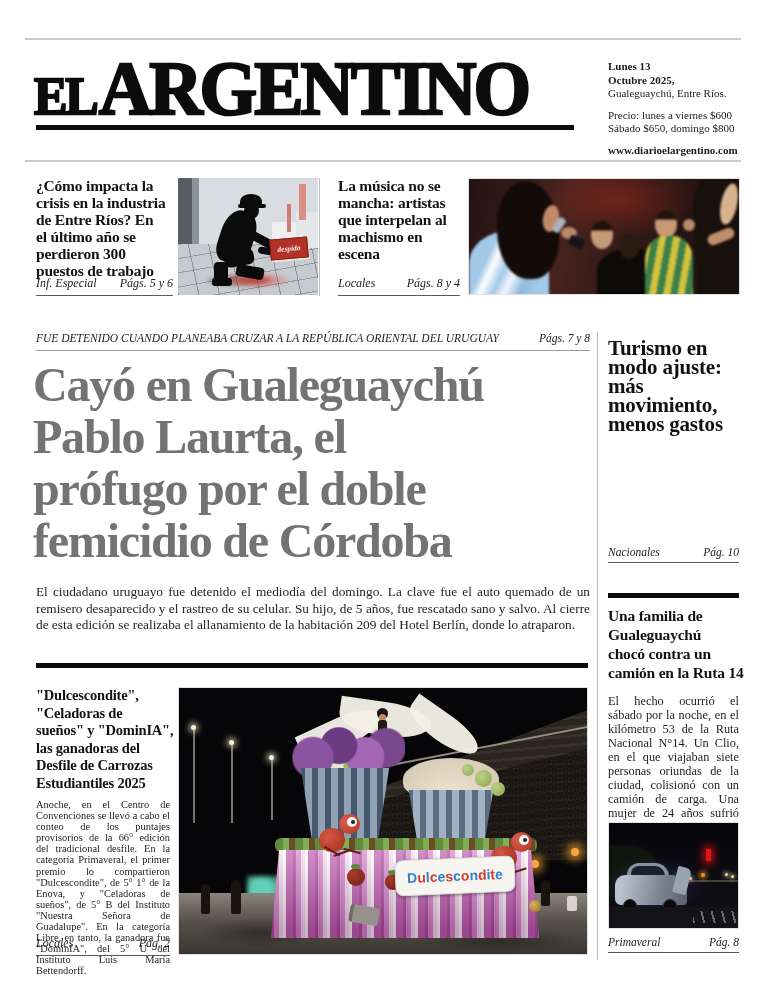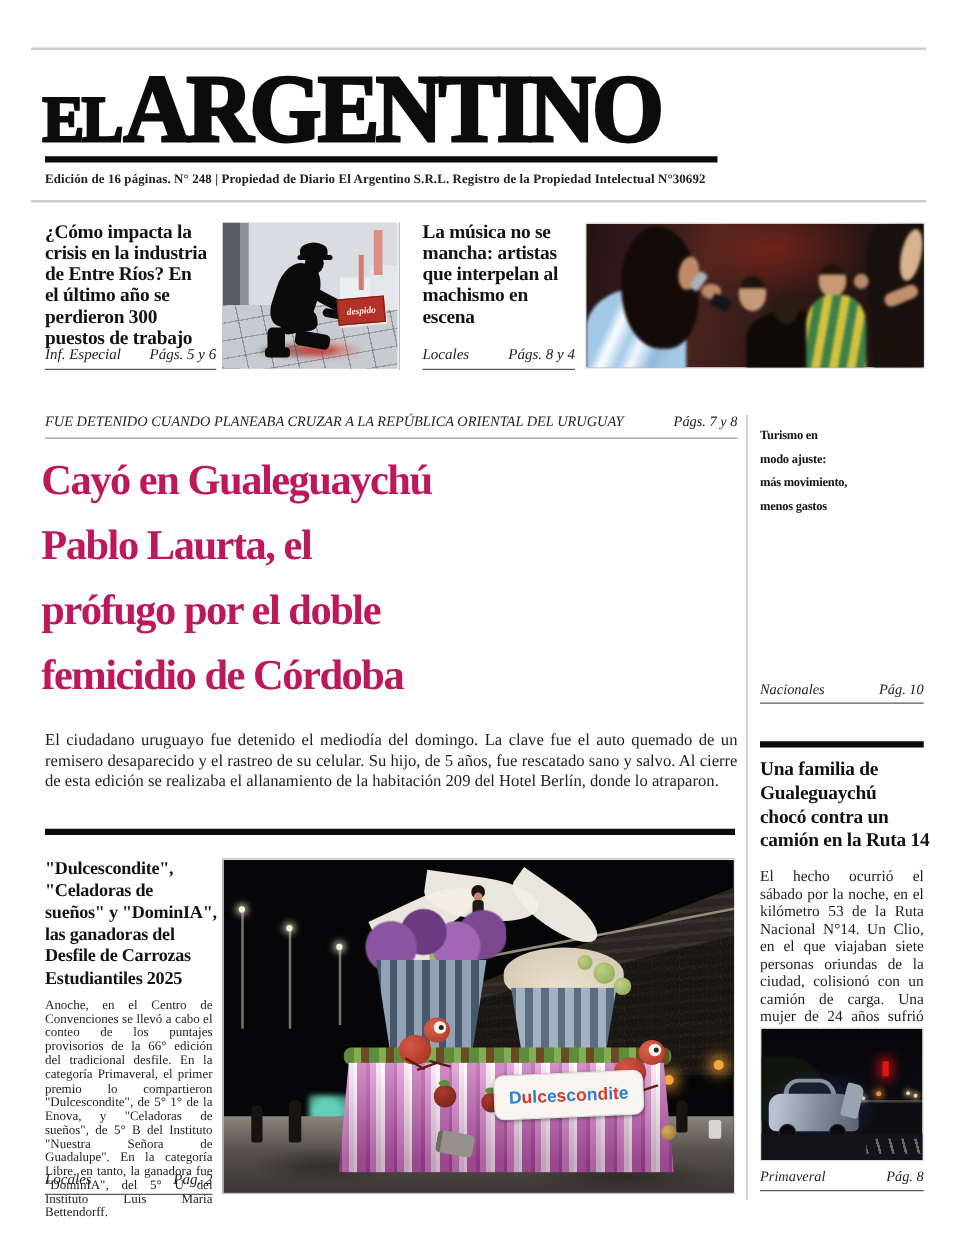--- a/index.html
+++ b/index.html
@@ -75,26 +75,26 @@
   #photoB .fist{position:absolute;left:214px;top:40px;width:12px;height:12px;background:#b9896a;border-radius:50%}
   #photoB .jersey{position:absolute;left:176px;top:57px;width:48px;height:60px;border-radius:40% 40% 0 0;
     background:repeating-linear-gradient(100deg,#d2c23e 0 7px,#3c7f48 7px 14px)}
   #photoB .sil{position:absolute;left:226px;top:0px;width:48px;height:117px;background:#17100c;border-radius:30% 0 0 0;transform:rotate(-4deg)}
   #photoB .arm{position:absolute;left:238px;top:52px;width:28px;height:11px;background:#bf8f6c;border-radius:6px;transform:rotate(-22deg)}
   #photoB .rim{position:absolute;left:252px;top:4px;width:16px;height:42px;background:#d8b28e;border-radius:50%;transform:rotate(12deg)}
 
   
   #kicker{left:36px;top:332px;width:554px;display:flex;justify-content:space-between;
     font-style:italic;font-size:11.5px;color:#232323;border-bottom:1px solid #9a9a9a;padding-bottom:6px}
-  #main-hl{left:33px;top:359px;width:562px;font-size:34px;line-height:52px;letter-spacing:-1.2px;color:#be185d}
+  #main-hl{left:33px;top:359px;width:562px;font-size:48px;line-height:52px;letter-spacing:-1.2px;color:#737373}
   #deck{left:36px;top:584px;width:554px;font-size:13.3px;line-height:16.6px}
   #vdiv-main{left:597px;top:332px;width:1px;height:628px}
 
   
-  #sb1-hl{left:608px;top:339px;width:134px;font-size:10px;line-height:19px}
+  #sb1-hl{left:608px;top:339px;width:134px;font-size:21px;line-height:19px}
   #sb1-body{left:608px;top:428px;width:131px;font-size:12.3px;line-height:14px}
   #sb1-foot{left:608px;top:546px;width:131px;font-size:11.5px}
   #sb-bar{left:608px;top:593px;width:131px;height:5px}
   #sb2-hl{left:608px;top:606px;width:136px;font-size:15.5px;line-height:19px}
   #sb2-body{left:608px;top:694px;width:131px;font-size:12.3px;line-height:14px}
   #sb2-foot{left:608px;top:936px;width:131px;font-size:11.5px}
 
   
   #crash{left:608px;top:822px;width:131px;height:107px;background:linear-gradient(#05050a,#0c0c12 60%,#101014)}
   #crash .trees{position:absolute;left:0;top:22px;width:52px;height:52px;background:#10150e;border-radius:0 60% 20% 0;filter:blur(1px)}
@@ -192,22 +192,31 @@
 <div id="page">
 
   <div class="rule" id="toprule1"></div>
 
   <div class="abs" id="logo">
     <span class="el">EL</span>
     <span class="main">ARGENTINO</span>
   </div>
   <div class="bar" id="logo-underline"></div>
 
-
-  <div class="abs" id="edition">Edición de 16 páginas. N° 248 | Propiedad de Diario El Argentino S.R.L. Registro de la Propiedad Intelectual N°30692</div>
+  <div class="abs" id="mast-info">
+    <div class="b">Lunes 13</div>
+    <div class="b">Octubre 2025,</div>
+    <div>Gualeguaychú, Entre Ríos.</div>
+    <div class="gap"></div>
+    <div>Precio: lunes a viernes $600</div>
+    <div>Sábado $650, domingo $800</div>
+    <div class="gap"></div>
+    <div class="b">www.diarioelargentino.com</div>
+  </div>
+
   <div class="rule" id="toprule2"></div>
 
   <div class="hl" id="storyA-hl">¿Cómo impacta la
 crisis en la industria
 de Entre Ríos? En
 el último año se
 perdieron 300
 puestos de trabajo</div>
   <div class="foot" id="storyA-foot">
     <span>Inf. Especial</span>

